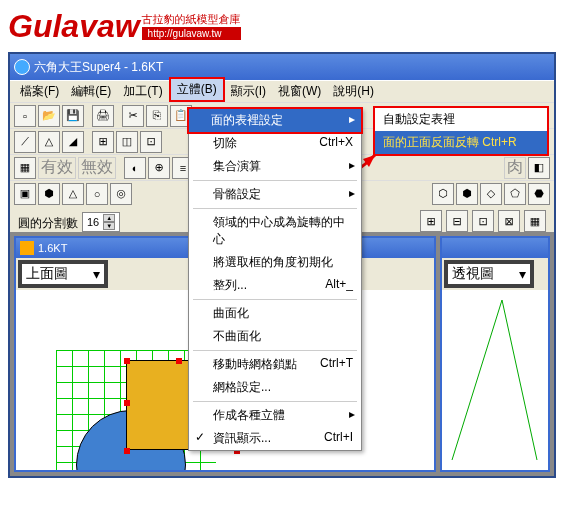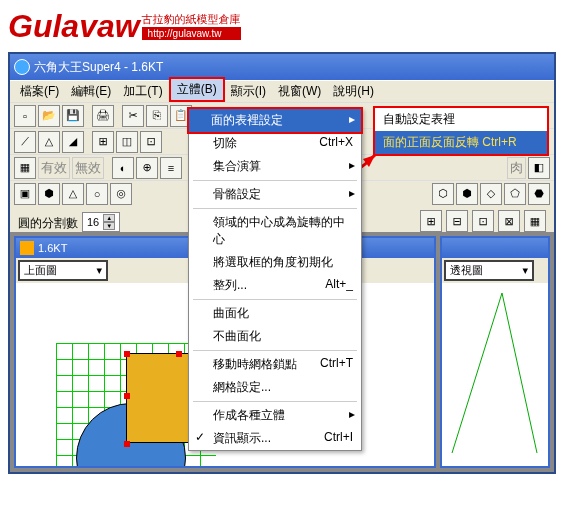--- a/index.html
+++ b/index.html
@@ -11,31 +11,31 @@
 .logo-url { background: #c00; color: #fff; font-size: 10px; padding: 1px 6px; border-radius: 0; }
 .outer-frame { border: 2px solid #2a4a8a; margin: 0 8px 8px 8px; position: relative; }
 .titlebar { background: linear-gradient(#5a8ae0, #3a6ad0); height: 26px; display: flex; align-items: center; padding: 0 4px; color: #fff; font-size: 12px; }
 .title-icon { width: 16px; height: 16px; background: #4af; border-radius: 50%; margin-right: 4px; border: 1px solid #fff; }
 .menubar { background: #ece9d8; height: 22px; display: flex; align-items: flex-end; font-size: 12px; padding: 0 4px; border-top: 1px solid #fff; }
 .menu-item { padding: 2px 6px; cursor: default; }
 .menu-item.hl { border: 2px solid #e00; background: #c5d5f0; }
 .toolbar { background: #ece9d8; height: 26px; display: flex; align-items: center; padding: 0 4px; gap: 2px; border-top: 1px solid #ddd; }
 .tb-btn { width: 22px; height: 22px; border: 1px solid #888; background: #f5f5f0; display: flex; align-items: center; justify-content: center; font-size: 11px; }
 .tb-sep { width: 4px; }
-.tb-label { font-size: 13px; padding: 0 2px; color: #888; border: 1px solid #ccc; height: 22px; display: flex; align-items: center; }
+.tb-label { font-size: 16px; padding: 0 2px; color: #888; border: 1px solid #ccc; height: 22px; display: flex; align-items: center; }
 .control-row { background: #ece9d8; height: 26px; display: flex; align-items: flex-end; padding: 0 8px; gap: 4px; font-size: 12px; }
 .spinner { border: 1px solid #888; background: #fff; padding: 1px 4px; font-size: 11px; display: flex; align-items: center; }
 .spin-btns { display: flex; flex-direction: column; margin-left: 4px; }
 .spin-btn { width: 12px; height: 8px; background: #ddd; border: 1px solid #888; font-size: 6px; line-height: 6px; text-align: center; }
 .workspace { background: #888; padding: 4px; display: flex; gap: 4px; min-height: 240px; position: relative; }
 .panel { background: #fff; border: 2px solid #3a6ad0; flex: 1; display: flex; flex-direction: column; }
 .panel-title { background: linear-gradient(#5a8ae0,#3a6ad0); height: 20px; display: flex; align-items: center; padding: 0 4px; color: #fff; font-size: 11px; }
 .panel-icon { width: 14px; height: 14px; background: #fa0; margin-right: 4px; }
 .panel-dd { background: #ece9d8; padding: 2px; }
-.dd { border: 2px solid #404040; background: #fff; font-size: 11px; padding: 1px 4px; display: flex; justify-content: space-between; align-items: center; width: 90px; }
+.dd { border: 4px solid #404040; background: #fff; font-size: 14px; padding: 1px 4px; display: flex; justify-content: space-between; align-items: center; width: 90px; }
 .canvas { flex: 1; background: #fff; position: relative; overflow: hidden; }
 .grid { position: absolute; left: 40px; top: 60px; width: 160px; height: 160px; background-image: linear-gradient(#0c0 1px, transparent 1px), linear-gradient(90deg, #0c0 1px, transparent 1px); background-size: 16px 16px; }
 .shape-rect { position: absolute; left: 110px; top: 70px; width: 110px; height: 90px; background: #e8b020; border: 1px solid #000; }
 .shape-circle { position: absolute; left: 60px; top: 120px; width: 110px; height: 110px; background: #4080d0; border-radius: 50%; border: 1px solid #000; }
 .handle { position: absolute; width: 6px; height: 6px; background: #e00; }
 .dropdown-menu { position: absolute; left: 188px; top: 108px; background: #fff; border: 1px solid #888; box-shadow: 2px 2px 4px rgba(0,0,0,.3); font-size: 12px; width: 174px; z-index: 10; }
 .dd-item { padding: 3px 8px 3px 24px; display: flex; justify-content: space-between; position: relative; }
 .dd-item.hl { background: #316ac5; color: #fff; border: 2px solid #e00; margin: -2px; padding: 3px 6px 3px 22px; }
 .dd-item .arrow { position: absolute; right: 6px; }
 .dd-sep { height: 1px; background: #ccc; margin: 2px 4px; }

